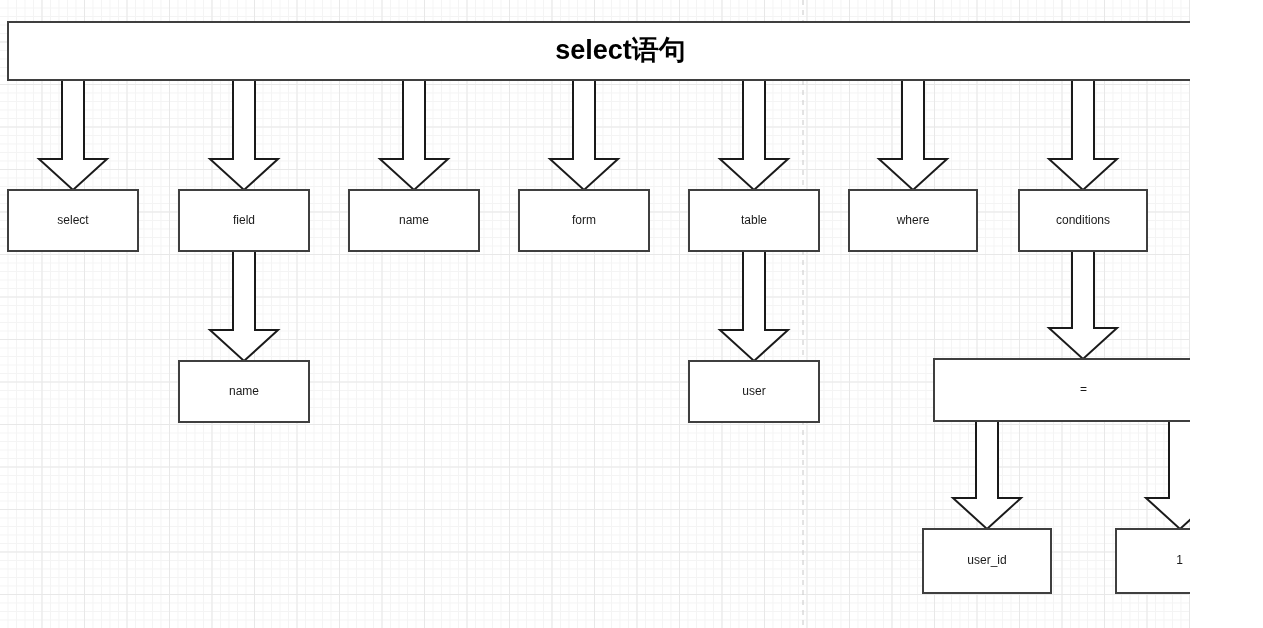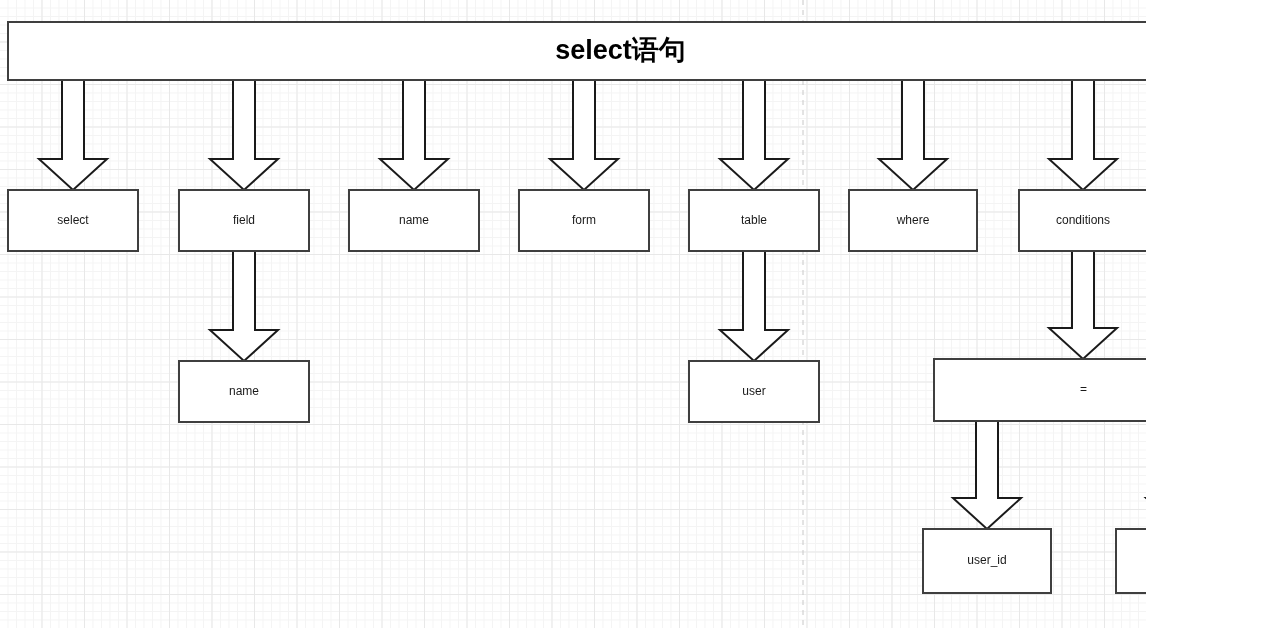--- a/index.html
+++ b/index.html
@@ -22,20 +22,21 @@
       linear-gradient(to right, #e8e8e8 1px, transparent 1px),
       linear-gradient(to bottom, #e8e8e8 1px, transparent 1px),
       linear-gradient(to right, #f4f4f4 1px, transparent 1px),
       linear-gradient(to bottom, #f4f4f4 1px, transparent 1px);
     background-size:
       42.5px 42.5px,
       42.5px 42.5px,
       8.5px 8.5px,
       8.5px 8.5px;
     background-position: -1px -1px, -1px -1px, -1px -1px, -1px -1px;
+    padding-left: 44px;
   }
   #diagram {
     position: absolute;
     left: 0;
     top: 0;
   }
   .node-rect {
     fill: #ffffff;
     stroke: #3f3f3f;
     stroke-width: 2;

